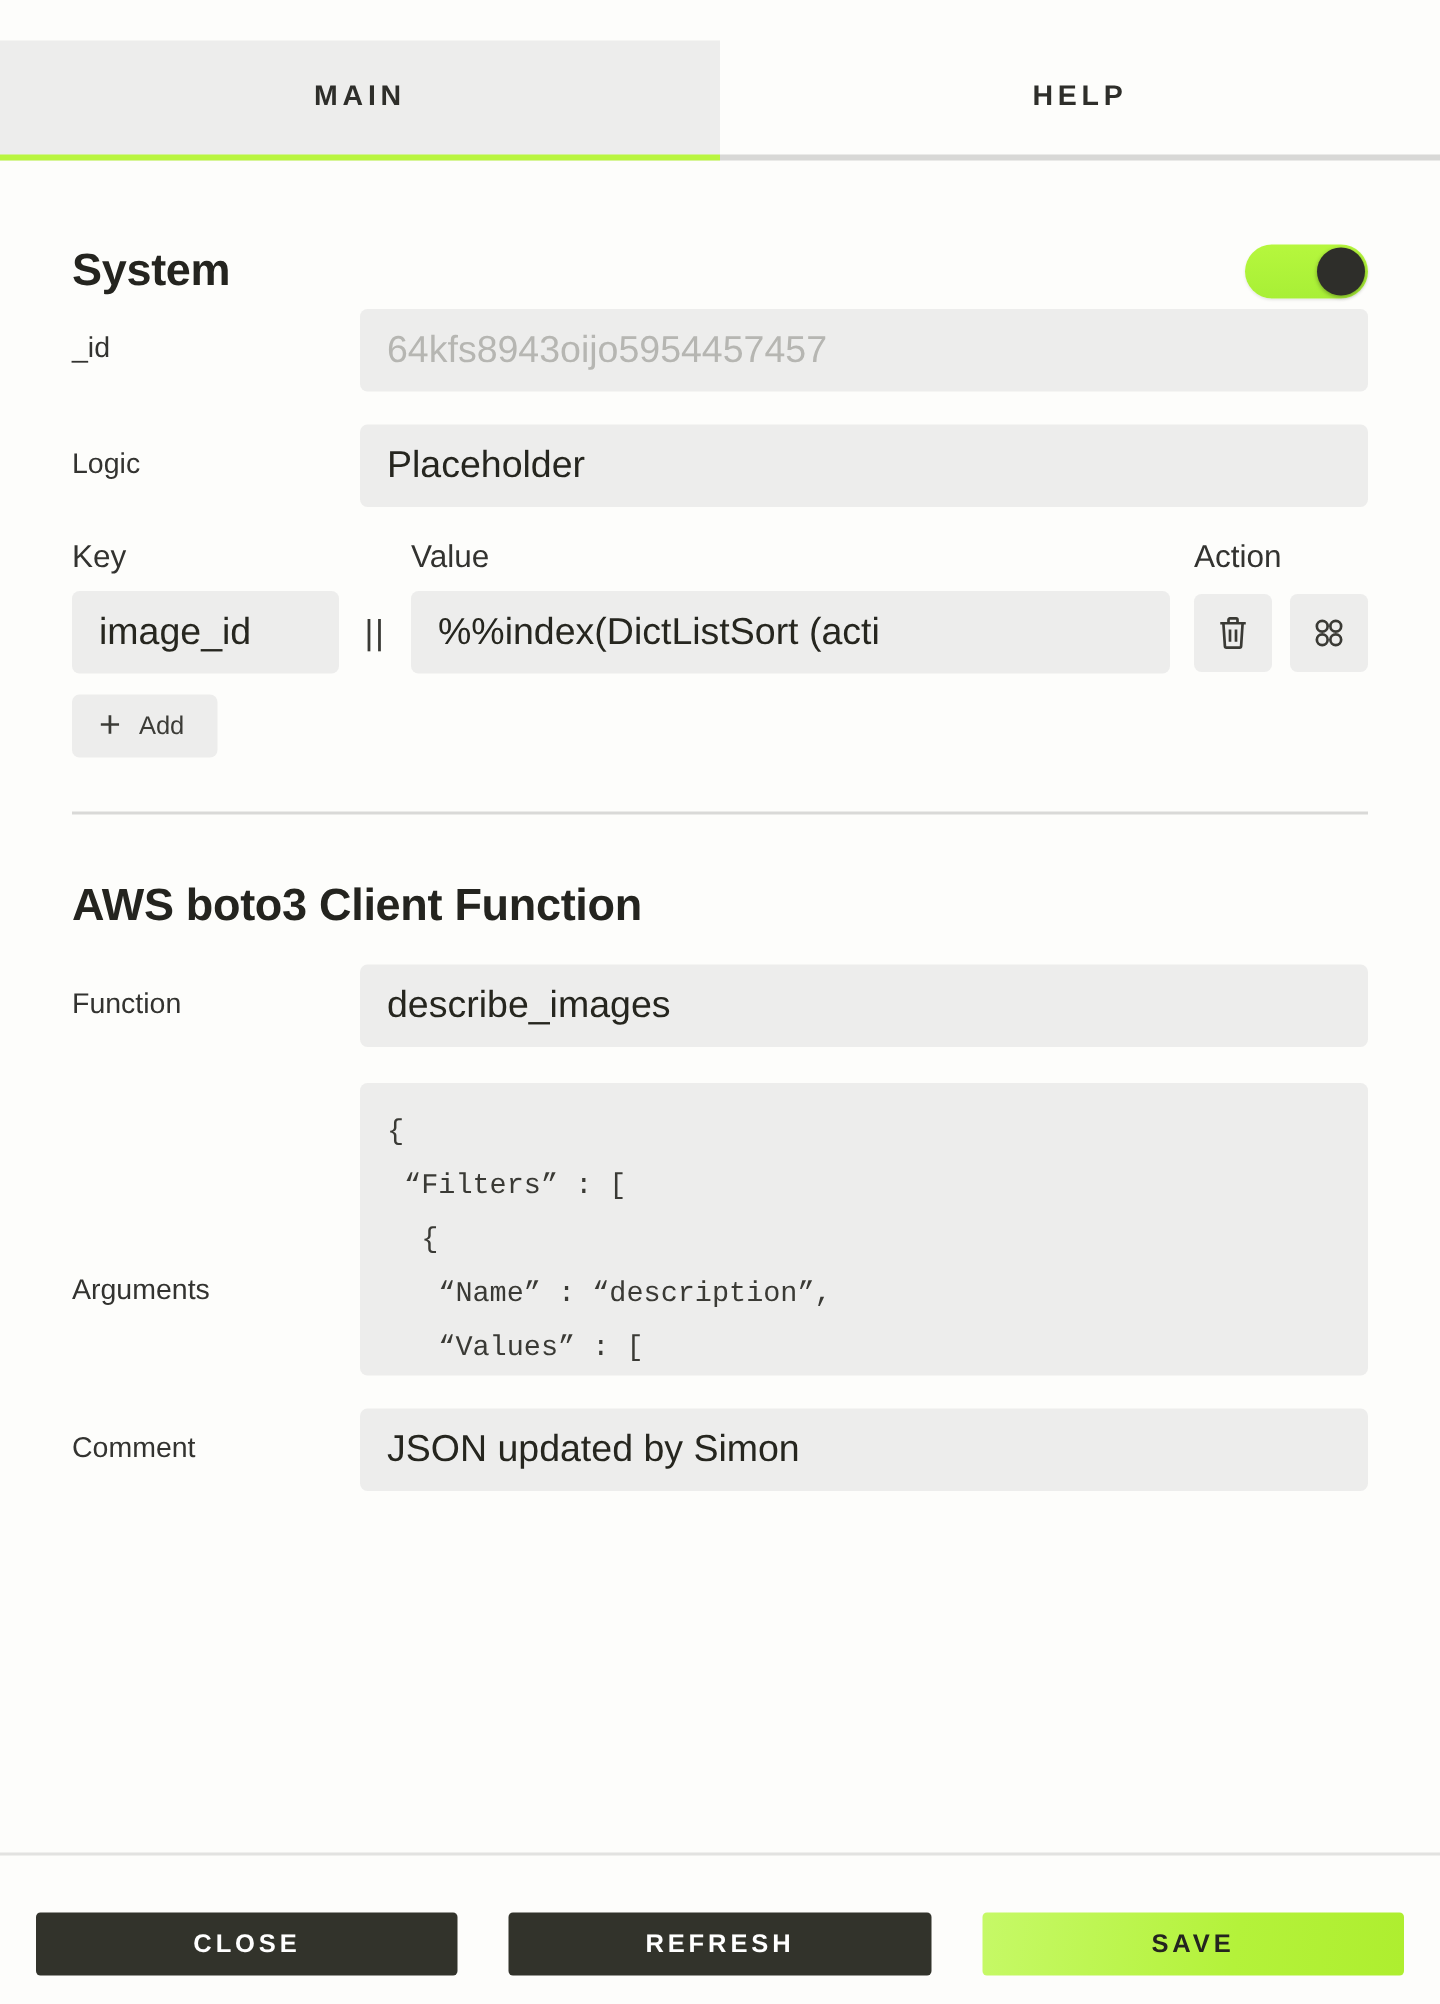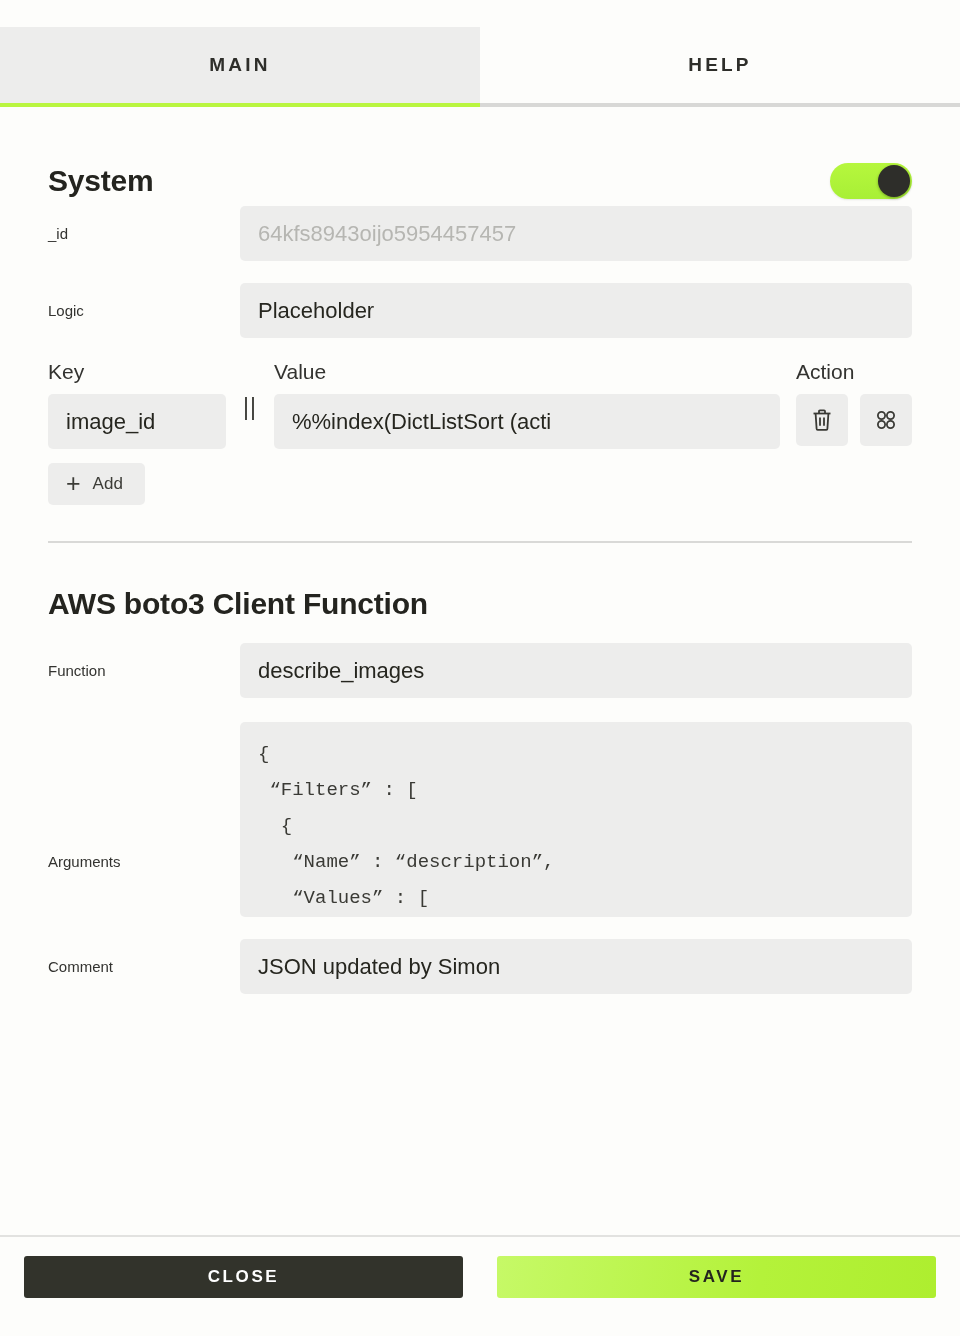--- a/index.html
+++ b/index.html
@@ -96,34 +96,34 @@
   
   .row {
     display: flex;
     align-items: center;
     margin-bottom: 22px;
   }
   .row.top { align-items: flex-start; }
   .label {
     width: 192px;
     flex: 0 0 192px;
-    font-size: 15px;
+    font-size: 19px;
     color: #333330;
     line-height: 1.2;
   }
   .control { flex: 1 1 auto; min-width: 0; }
 
   .field {
     width: 100%;
     height: 55px;
     background: #ededec;
     border: none;
     border-radius: 5px;
     padding: 0 18px;
-    font-size: 22px;
+    font-size: 25px;
     color: #26261f;
     font-family: "Liberation Sans", sans-serif;
     display: flex;
     align-items: center;
     white-space: nowrap;
     overflow: hidden;
   }
   .field.muted { color: #b6b6b2; }
 
   
@@ -136,21 +136,21 @@
   .varhead .h-sep   { width: 48px;  flex: 0 0 48px; }
   .varhead .h-value { flex: 1 1 auto; }
   .varhead .h-act   { width: 132px; flex: 0 0 132px; }
   .colhdr {
     font-size: 21px;
     color: #333330;
   }
 
   .varrow {
     display: flex;
-    align-items: flex-start;
+    align-items: center;
   }
   .varrow .c-key { width: 178px; flex: 0 0 178px; }
   .varrow .c-sep {
     width: 48px; flex: 0 0 48px;
     display: flex; align-items: center; justify-content: center;
     color: #3a3a35;
     font-size: 23px;
     letter-spacing: 1px;
     cursor: grab;
     user-select: none;
@@ -220,21 +220,21 @@
     white-space: pre;
     overflow: hidden;
     resize: none;
   }
 
   
   .footer {
     flex: 0 0 101px;
     border-top: 2px solid #e2e2e0;
     display: flex;
-    align-items: flex-start;
+    align-items: center;
     gap: 34px;
     padding: 19px 24px 0 24px;
     background: #fdfdfb;
   }
   .btn {
     flex: 1 1 0;
     height: 42px;
     border: none;
     border-radius: 3px;
     font-size: 17px;
@@ -368,16 +368,17 @@
       <div class="label">Comment</div>
       <div class="control">
         <div class="field">JSON updated by Simon</div>
       </div>
     </div>
 
   </div>
 
   <div class="footer">
     <button class="btn dark">CLOSE</button>
+    <button class="btn dark">REFRESH</button>
     <button class="btn save">SAVE</button>
   </div>
 
 </div>
 
 </body></html>

